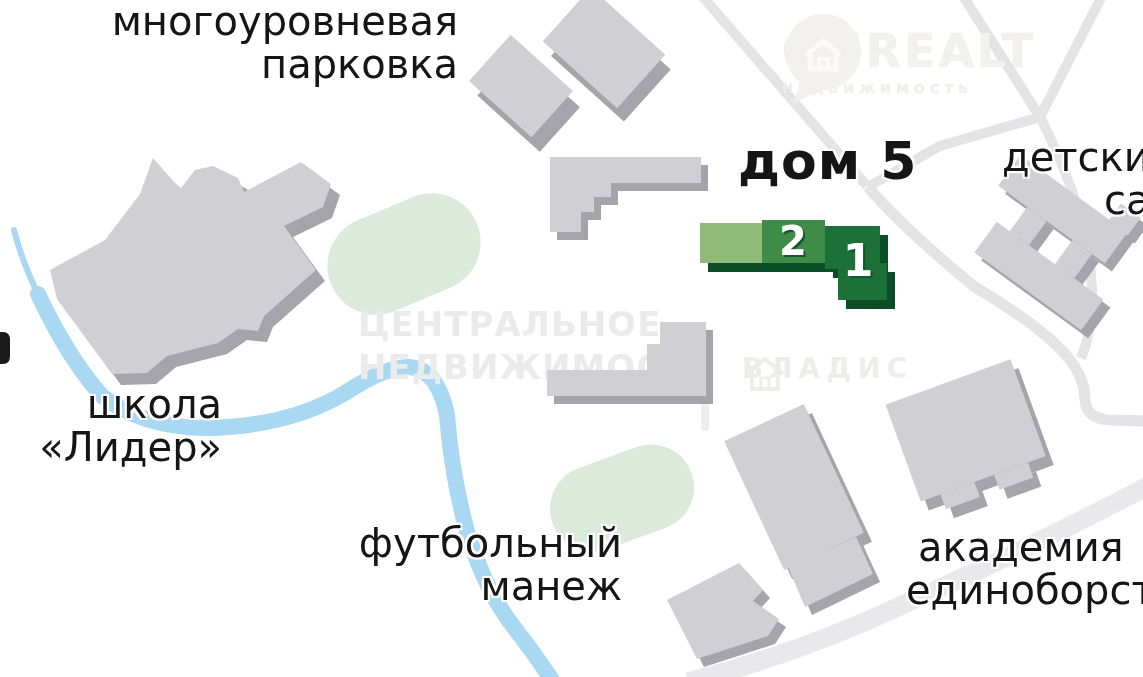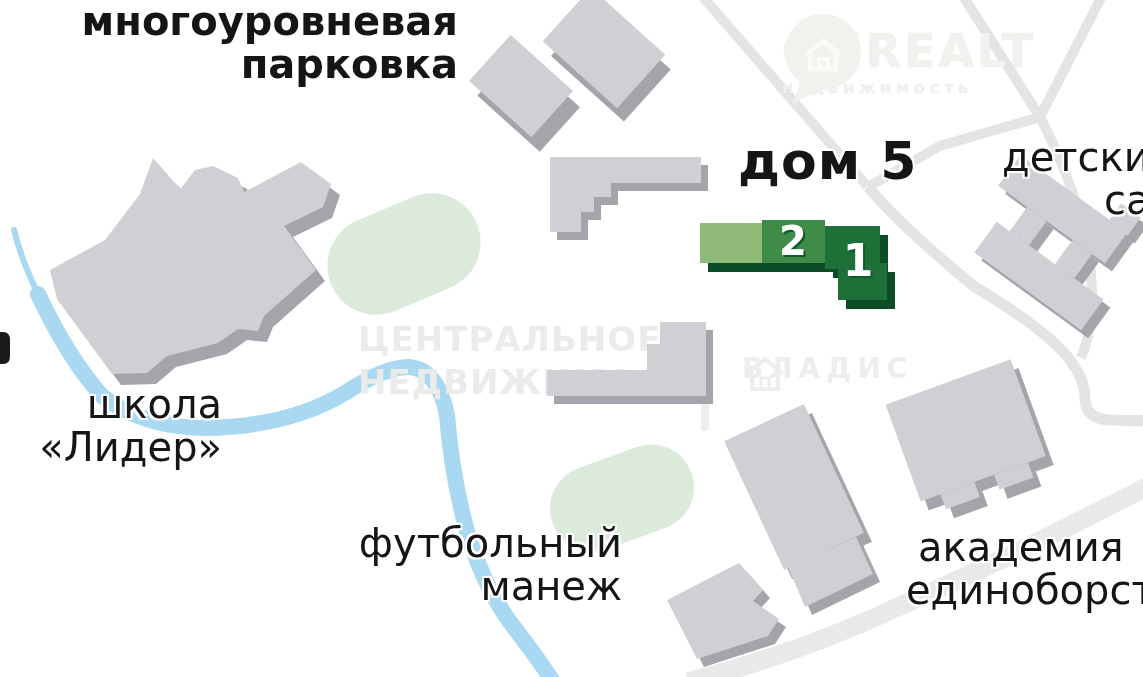--- a/index.html
+++ b/index.html
@@ -11,21 +11,21 @@
   .layer-base{z-index:1;}
   .layer-bld{z-index:3;}
   .maplabel{
     position:absolute;z-index:4;color:#151515;font-size:40px;line-height:1.07;
     white-space:nowrap;
     text-shadow:-2px -2px 0 #fff,2px -2px 0 #fff,-2px 2px 0 #fff,2px 2px 0 #fff,0 0 4px #fff;
   }
   .maplabel.bold{font-weight:700;font-size:52px;letter-spacing:1px;}
   .right{text-align:right;}
   .wm{position:absolute;z-index:2;white-space:nowrap;}
-  .wm-can{left:358px;top:318px;color:#ebebeb;font-weight:700;font-size:34px;
+  .wm-can{left:358px;top:303px;color:#ebebeb;font-weight:700;font-size:34px;
           line-height:1.26;letter-spacing:1px;}
   .wm-vladis{left:742px;top:352px;color:#ededeb;font-weight:700;font-size:28px;
              letter-spacing:6px;display:flex;align-items:center;gap:10px;}
   .wm-divider{position:absolute;z-index:2;left:701px;top:391px;width:8px;height:40px;
               background:#eceded;border-radius:3px;}
   .wm-onrealt{left:782px;top:10px;display:flex;align-items:flex-start;gap:14px;}
   .wm-onrealt .txt{padding-top:14px;}
   .wm-onrealt .title{
     font-weight:700;font-size:46px;letter-spacing:3px;color:#f3f1ed;
     text-shadow:0 0 1px rgba(175,172,165,.4);
@@ -156,21 +156,21 @@
     <rect x="825" y="226" width="55" height="43" fill="#1c7038"></rect>
     <rect x="838" y="263" width="49" height="37" fill="#1c7038"></rect>
     <text x="795" y="257" text-anchor="middle" font-family="DejaVu Sans, sans-serif" font-size="40" font-weight="700" fill="#14582b">2</text>
     <text x="793" y="255" text-anchor="middle" font-family="DejaVu Sans, sans-serif" font-size="40" font-weight="700" fill="#ffffff">2</text>
     <text x="860" y="278" text-anchor="middle" font-family="DejaVu Sans, sans-serif" font-size="44" font-weight="700" fill="#14582b">1</text>
     <text x="858" y="276" text-anchor="middle" font-family="DejaVu Sans, sans-serif" font-size="44" font-weight="700" fill="#ffffff">1</text>
 
     <path fill="#1a1a1a" d="M0,332 L3,332 Q10,332 10,340 L10,356 Q10,364 3,364 L0,364 Z"></path>
   </svg>
 
-  <div class="maplabel right" style="right:685px;top:0px;font-weight:bold;">
+  <div class="maplabel right" style="right:685px;top:0px;">
     <div>многоуровневая</div>
     <div>парковка</div>
   </div>
 
   <div class="maplabel bold" style="left:738px;top:134px;">дом 5</div>
 
   <div class="maplabel" style="left:1002px;top:136px;">детский</div>
   <div class="maplabel" style="left:1104px;top:179px;">сад</div>
 
   <div class="maplabel right" style="right:521px;top:522px;">

